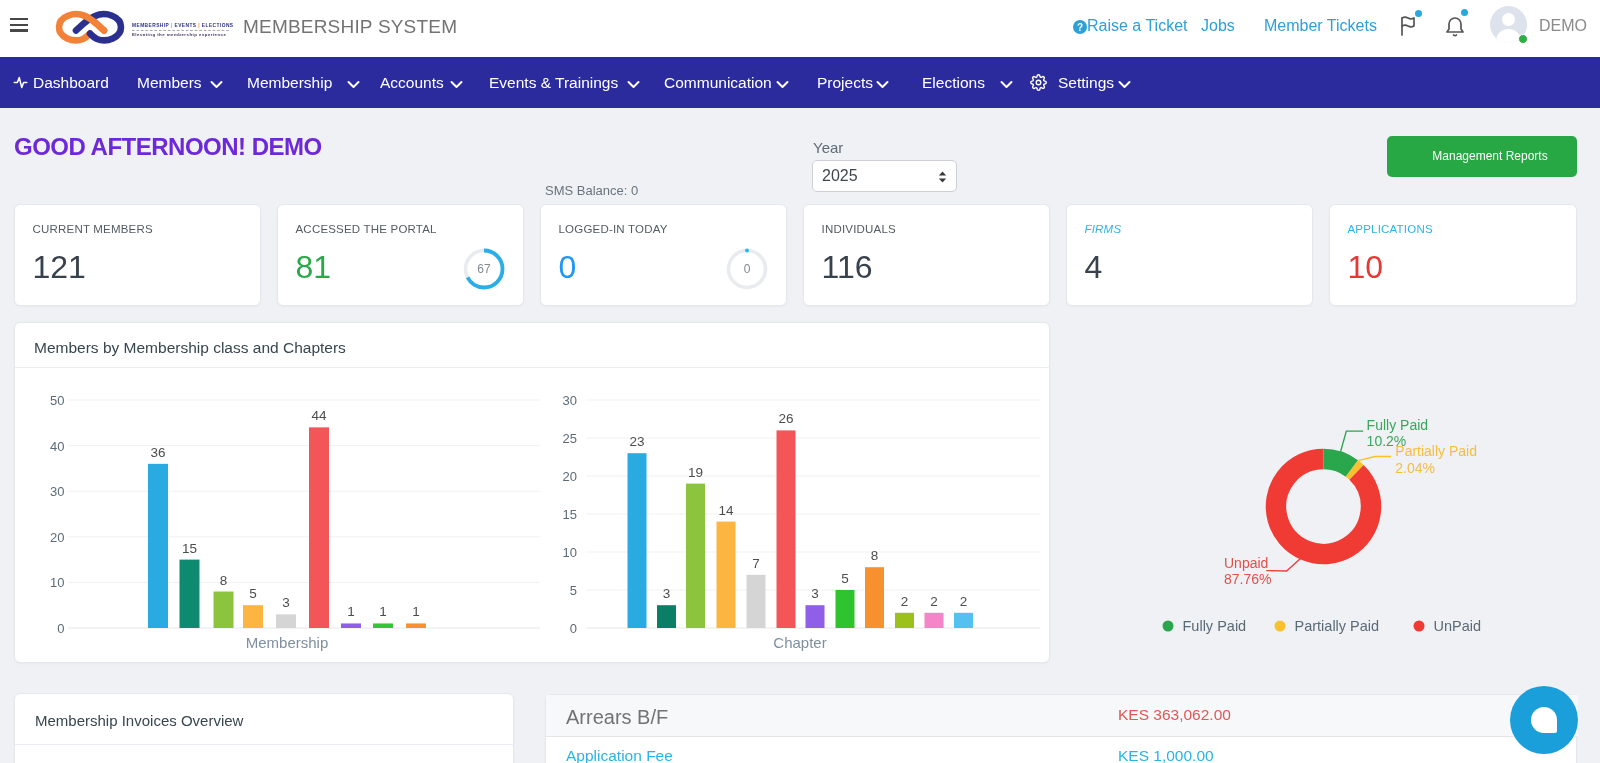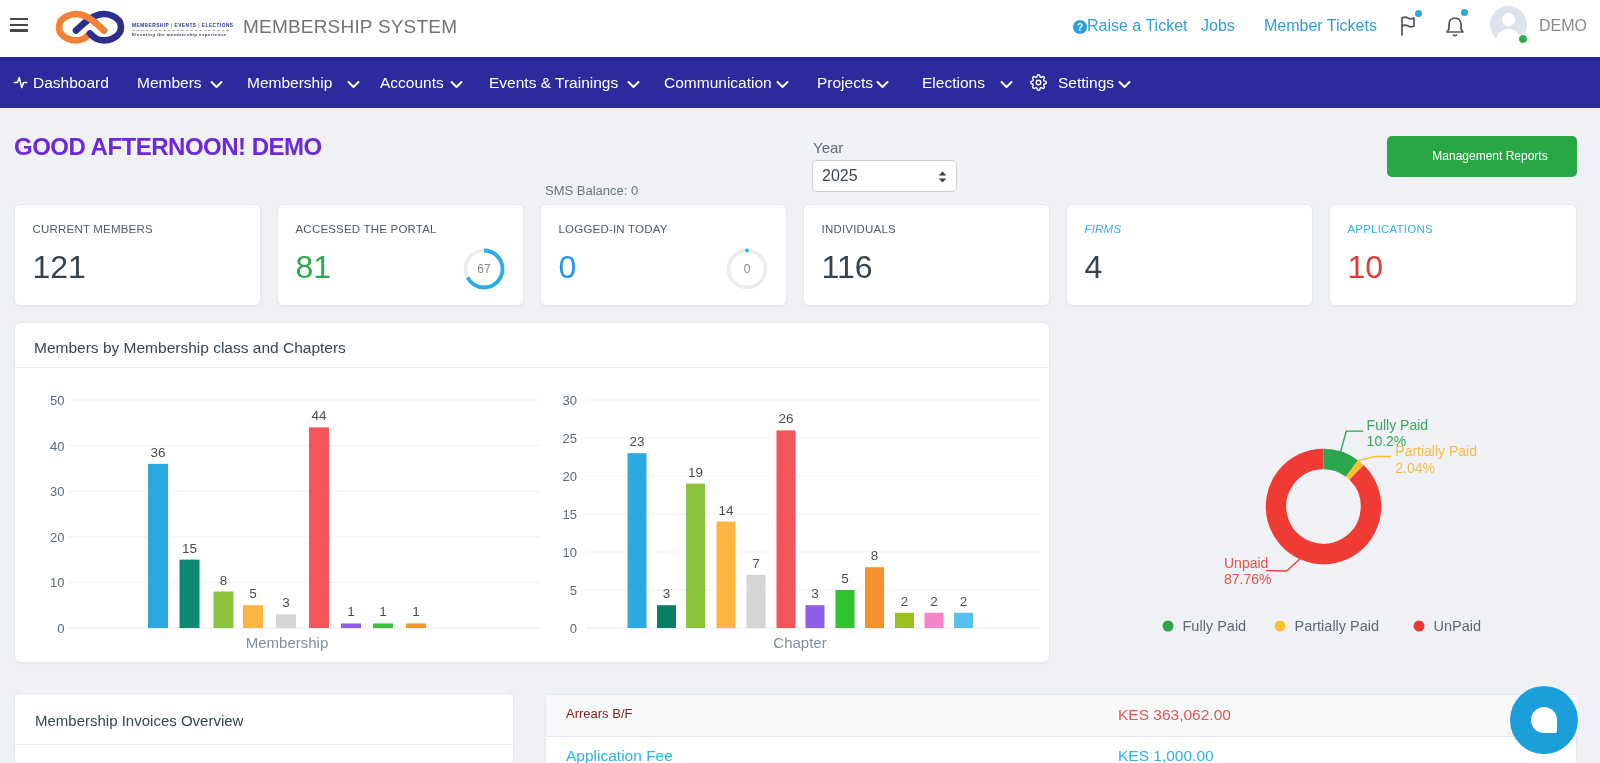--- a/index.html
+++ b/index.html
@@ -259,21 +259,21 @@
     <circle cx="353" cy="260" r="5.5" fill="#f03b35"></circle>
     <text x="367.5" y="265" font-size="14.5" fill="#5a6a76">UnPaid</text>
   </svg>
 
   <div class="card" style="left:14px; top:693px; width:500px; height:90px; border-radius:6px 6px 0 0;">
     <div class="abs" style="left:20px; top:18px; font-size:15px; color:#37474f;">Membership Invoices Overview</div>
     <div class="abs" style="left:0; top:50px; width:500px; border-top:1px solid #ebedf2;"></div>
   </div>
   <div class="card" style="left:545px; top:694px; width:1032px; height:90px; border-radius:6px 6px 0 0;">
     <div class="abs" style="left:0; top:0; width:1032px; height:41px; background:#f7f8fa;">
-      <div class="abs" style="left:20px; top:11px; font-size:13px; color:#7f1d1d;">Arrears B/F</div>
+      <div class="abs" style="left:20px; top:11px; font-size:20px; color:#737373;">Arrears B/F</div>
       <div class="abs" style="left:572px; top:11px; font-size:15.5px; color:#e25653;">KES 363,062.00</div>
     </div>
     <div class="abs" style="left:0; top:41px; width:1032px; border-top:1px solid #e4e7ea;"></div>
     <div class="abs" style="left:20px; top:52px; font-size:15.5px; color:#2bb3e6;">Application Fee</div>
     <div class="abs" style="left:572px; top:52px; font-size:15.5px; color:#2bb3e6;">KES 1,000.00</div>
   </div>
 
   <div class="abs" style="left:1510px; top:686px; width:68px; height:68px; border-radius:50%; background:#1a9fda;"></div>
   <div class="abs" style="left:1531px; top:707px; width:26px; height:26px; background:#fff; border-radius:13px 13px 2px 13px;"></div>
 

